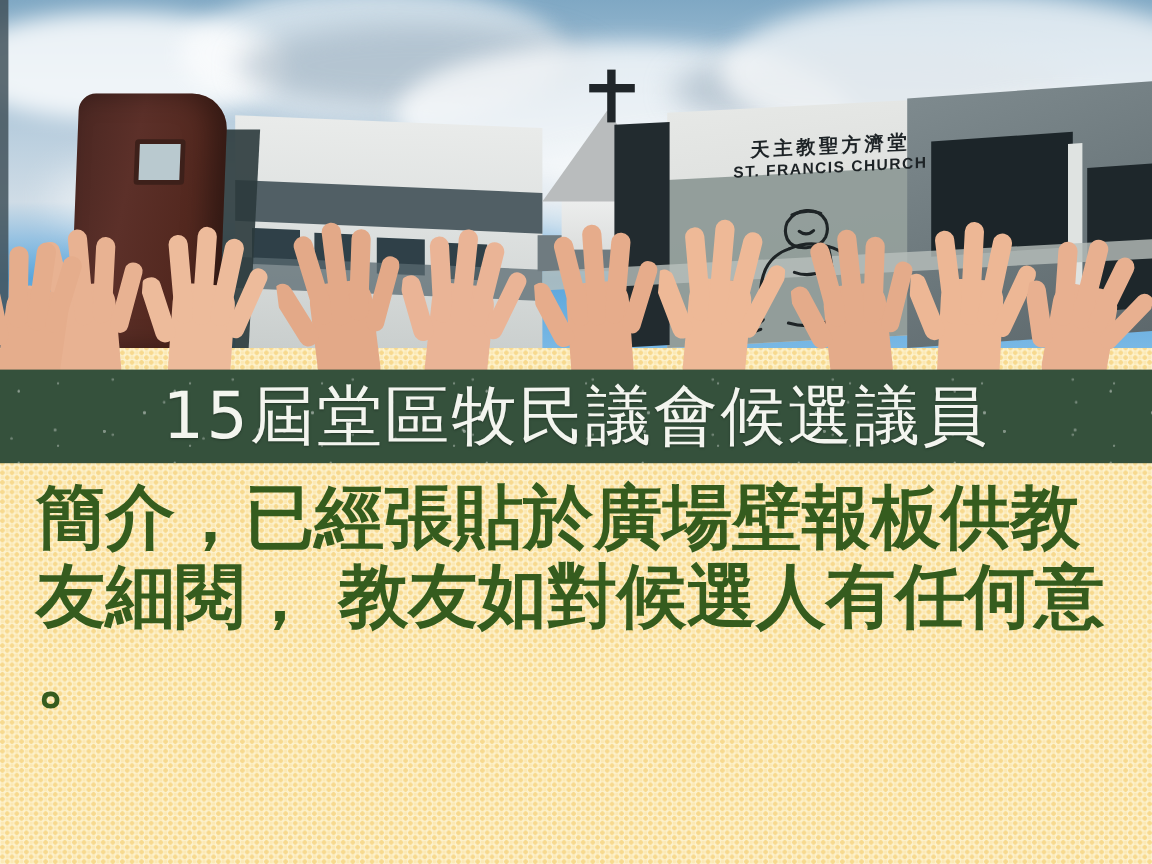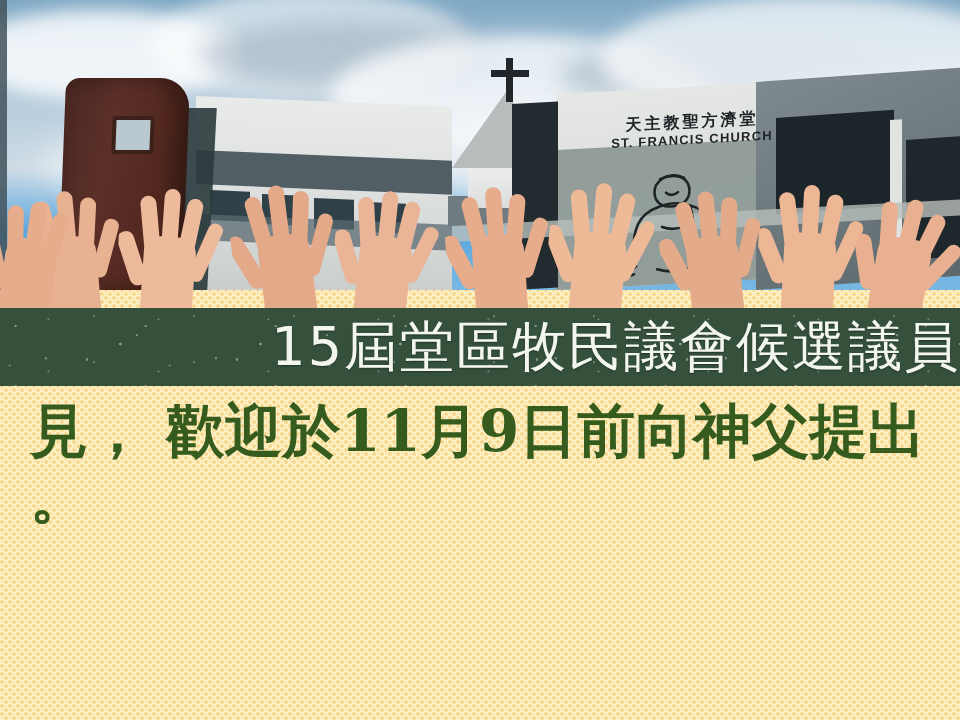--- a/index.html
+++ b/index.html
@@ -144,21 +144,21 @@
   .mural{position:absolute;left:604px;top:168px;width:140px;height:120px;transform:skewY(-3deg);transform-origin:left top;}
 
   
   .hands{position:absolute;left:0;top:150px;width:960px;height:175px;}
   .hand{position:absolute;bottom:0;width:104px;height:150px;}
 
   
   .banner{
     position:absolute;left:0;top:308px;width:960px;height:78px;
     background:#35513c;overflow:hidden;
-    display:flex;align-items:center;justify-content:flex-end;
+    display:flex;align-items:center;justify-content:center;
   }
   .banner-speckle{
     position:absolute;inset:0;
     background-image:
       radial-gradient(circle at 12% 30%, rgba(255,255,255,.5) 0.8px, transparent 1.4px),
       radial-gradient(circle at 27% 68%, rgba(255,255,255,.42) 0.9px, transparent 1.5px),
       radial-gradient(circle at 44% 22%, rgba(255,255,255,.38) 0.7px, transparent 1.3px),
       radial-gradient(circle at 58% 78%, rgba(255,255,255,.45) 1px, transparent 1.6px),
       radial-gradient(circle at 72% 34%, rgba(255,255,255,.4) 0.8px, transparent 1.4px),
       radial-gradient(circle at 86% 62%, rgba(255,255,255,.5) 1px, transparent 1.7px),
@@ -356,17 +356,18 @@
         </g>
     </svg>
   </div>
 
   <div class="banner">
     <div class="banner-speckle"></div>
     <div class="banner-title">15屆堂區牧民議會候選議員</div>
   </div>
 
   <div class="body-text">
-    <span class="ln">見， 歡迎於11月9日前向神父提出</span>
+    <span class="ln">簡介，已經張貼於廣場壁報板供教</span>
+    <span class="ln">友細閱， 教友如對候選人有任何意</span>
     <span class="ln">。</span>
   </div>
 
 </div>
 
 </body></html>

